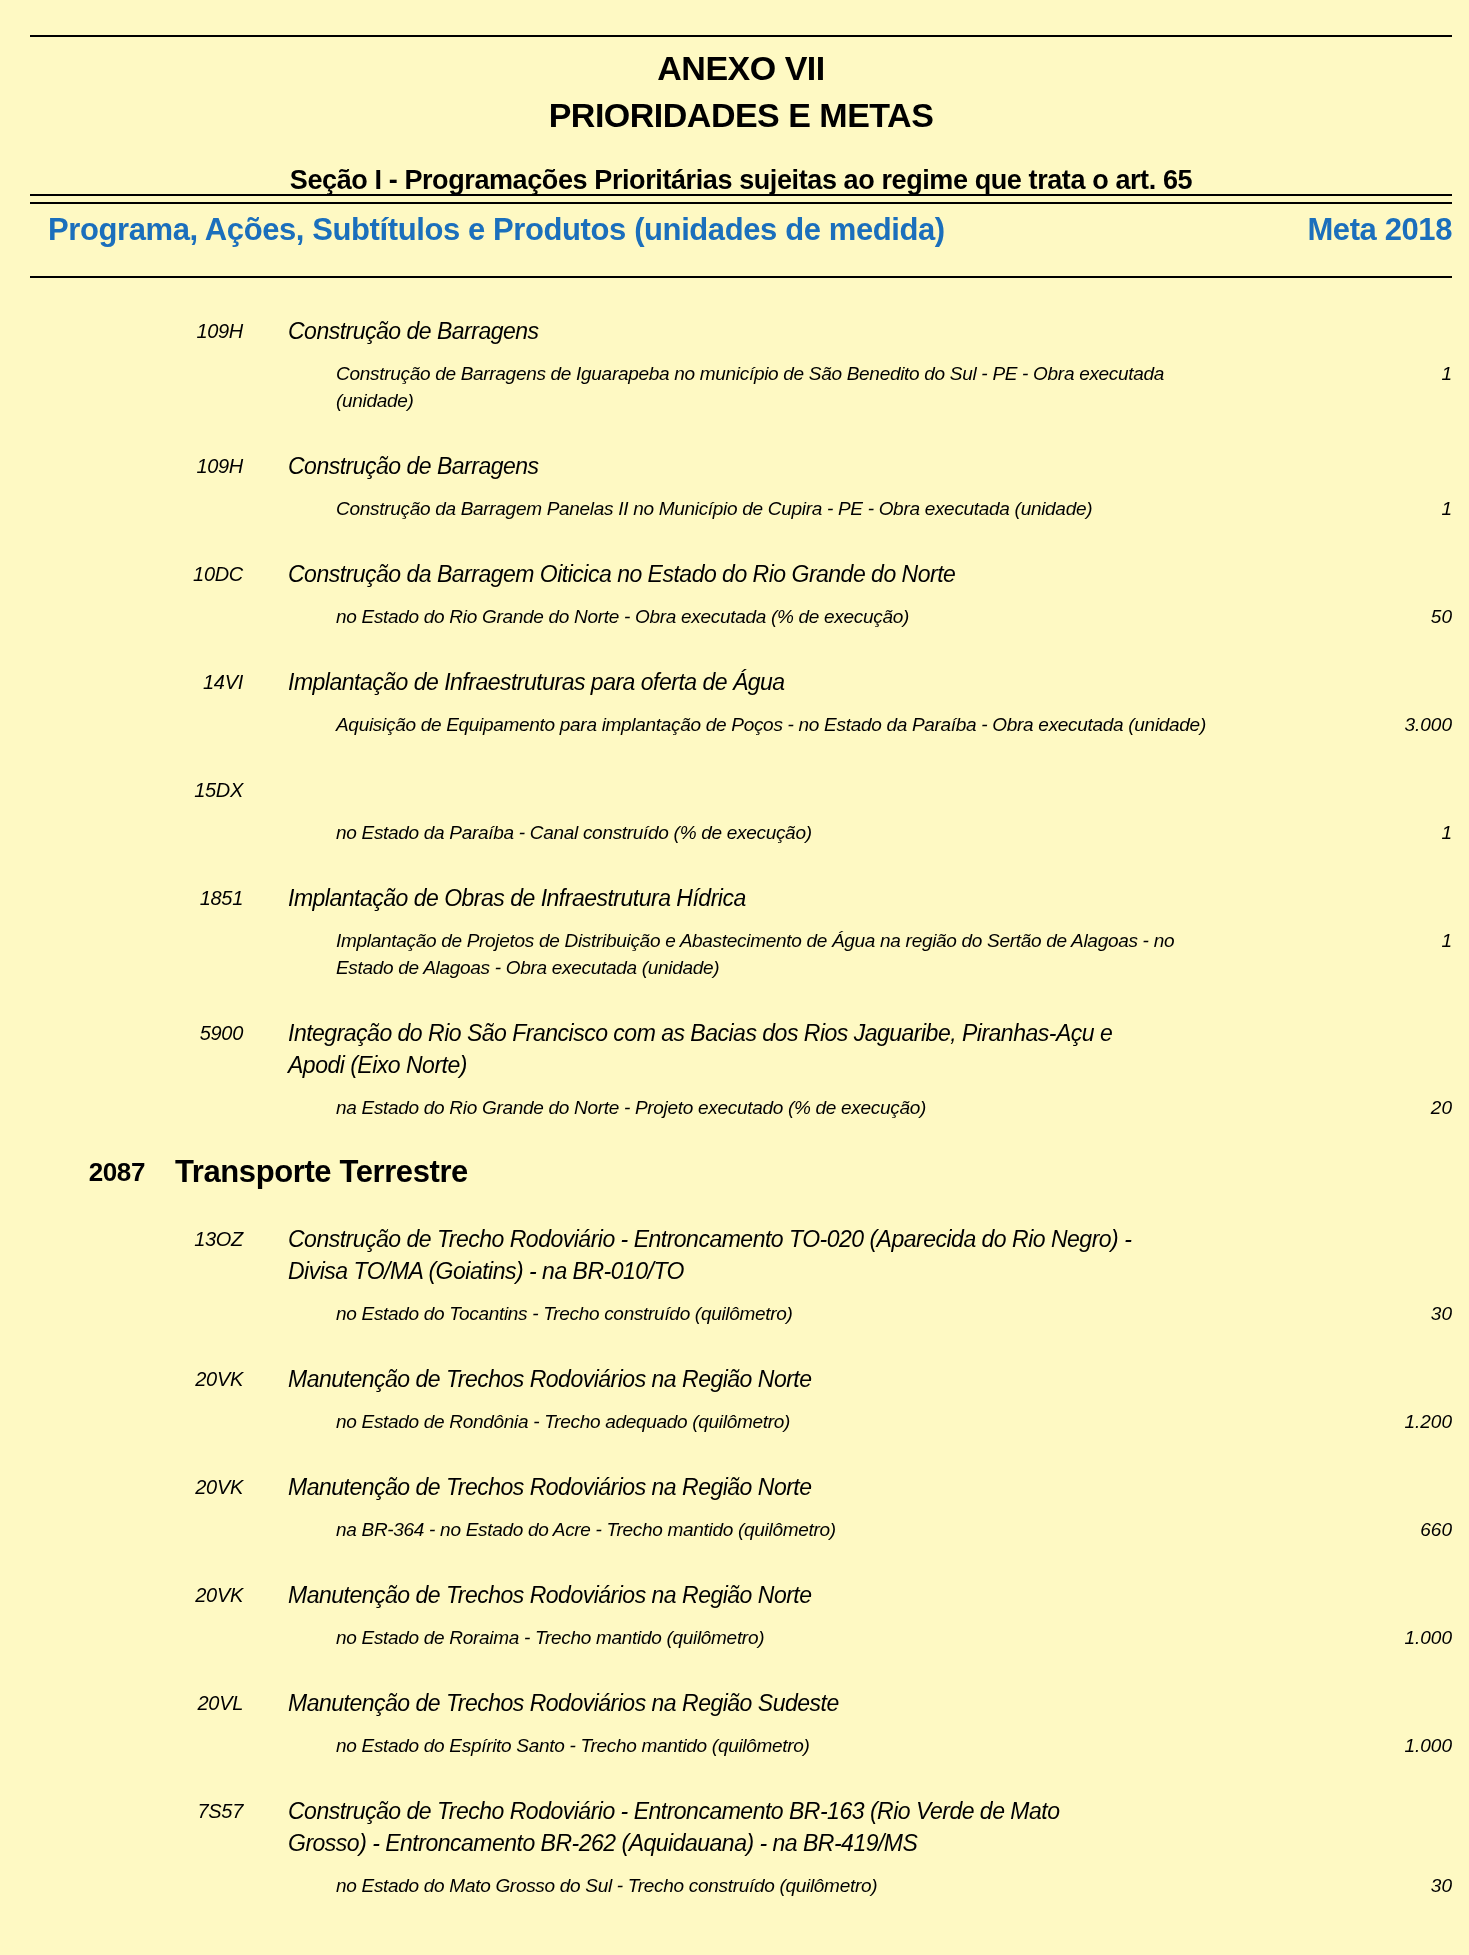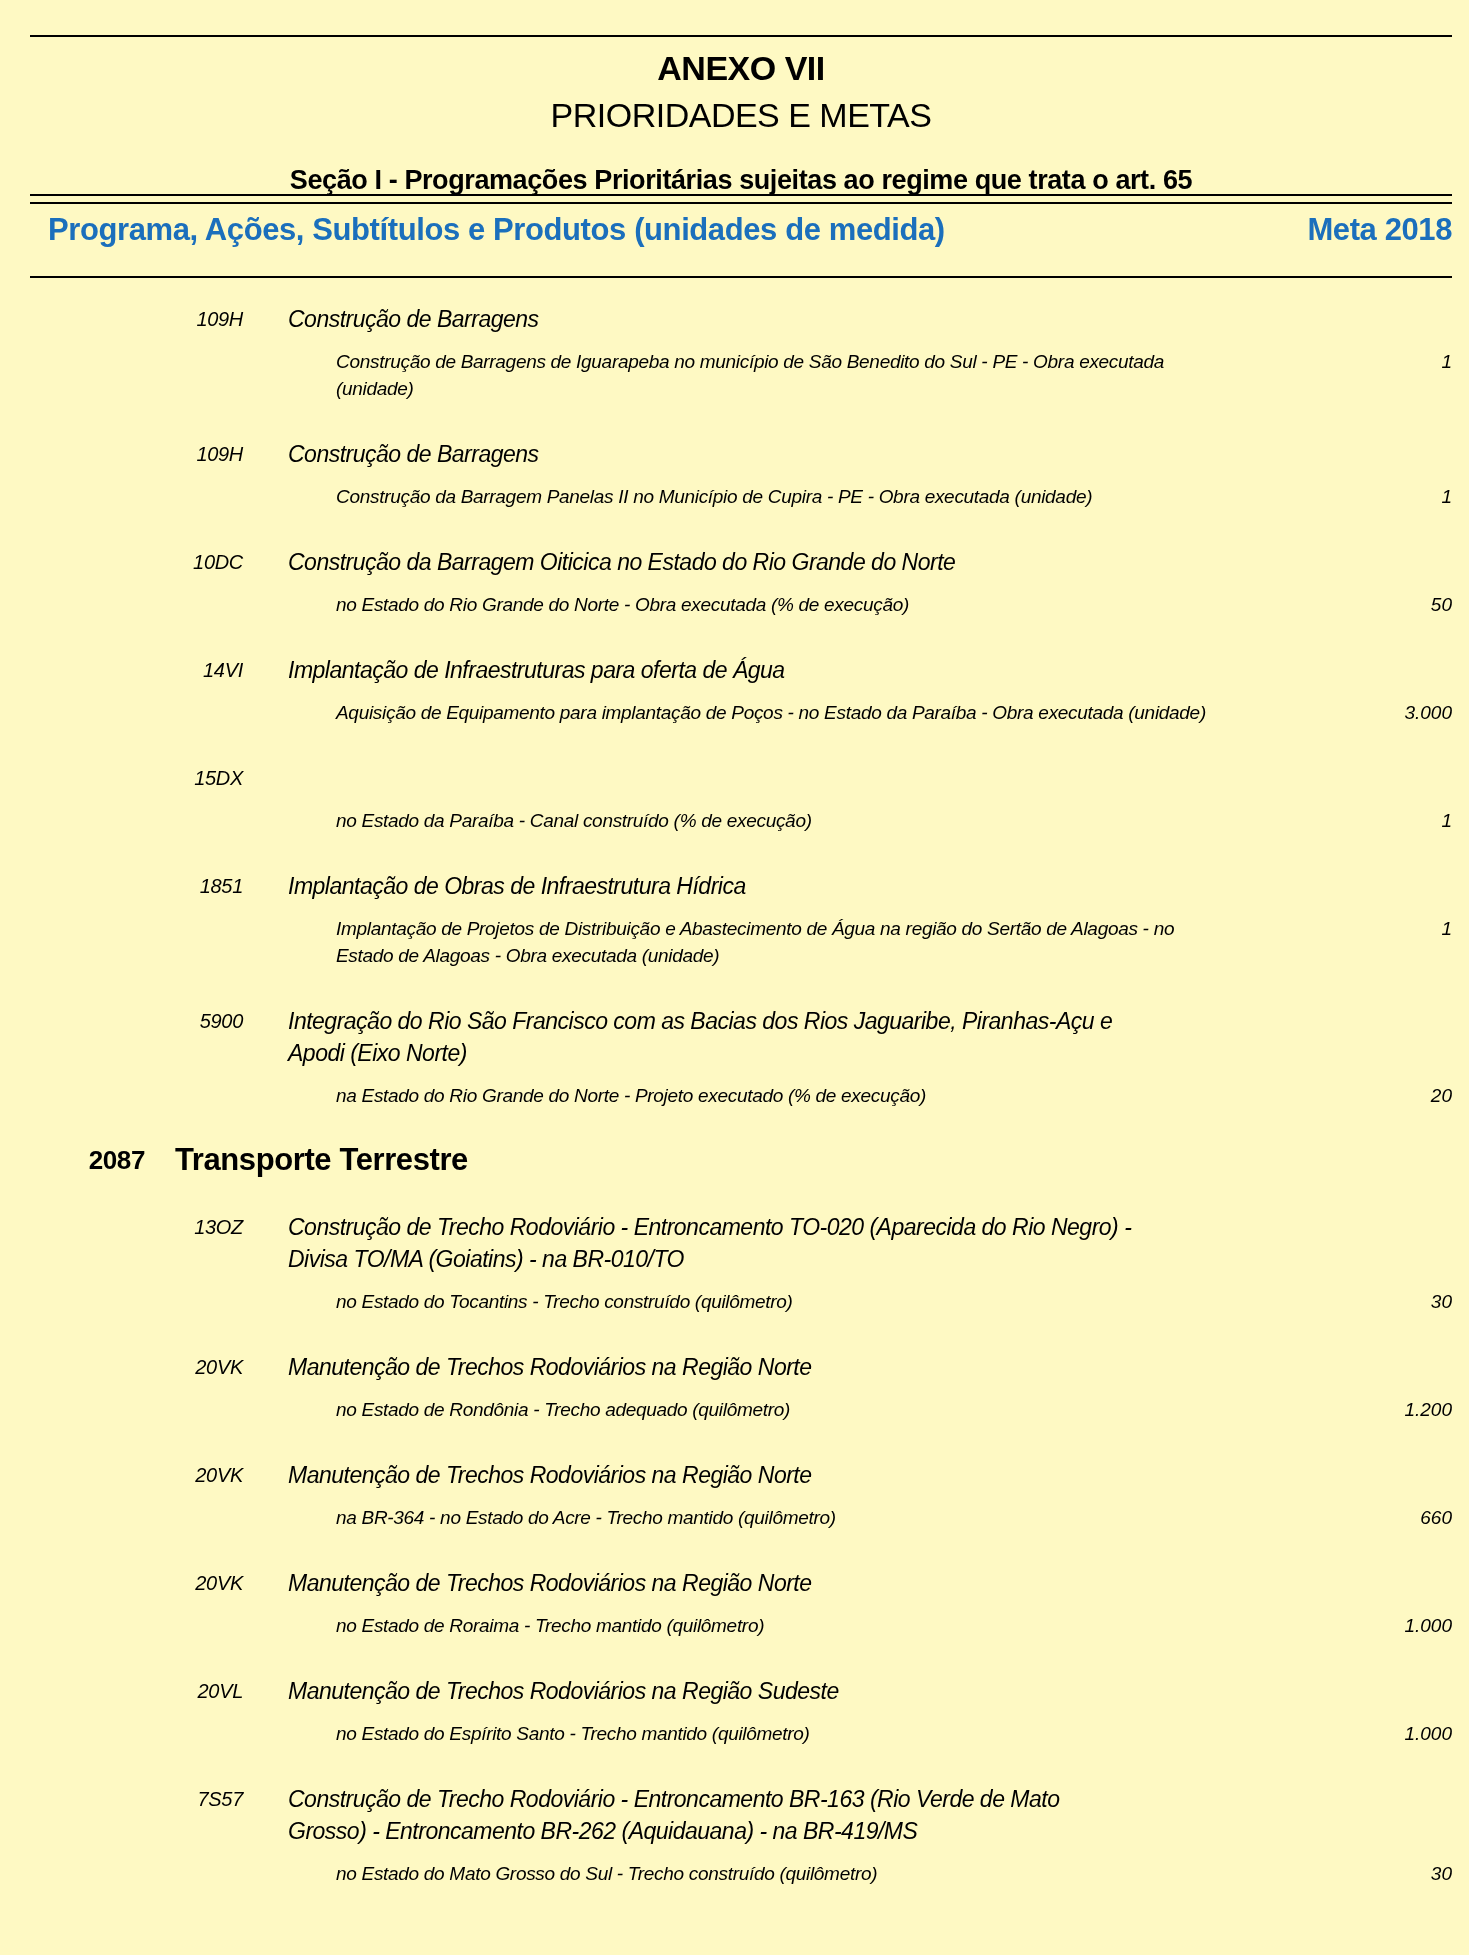--- a/index.html
+++ b/index.html
@@ -10,32 +10,32 @@
   }
   
   .rule-top      { position:absolute; top:35px;  left:30px; width:1422px; border-top:2px solid #000; }
   .rule-double   { position:absolute; top:194px; left:30px; width:1422px; height:6px;
                    border-top:2px solid #000; border-bottom:2px solid #000; }
   .rule-under-th { position:absolute; top:276px; left:30px; width:1422px; border-top:2px solid #000; }
 
   
   .doc-header { position:absolute; top:0; left:30px; width:1422px; text-align:center; }
   .h-line1 { position:absolute; top:49px;  left:0; width:100%; font-size:34px; font-weight:bold; letter-spacing:-0.5px; }
-  .h-line2 { position:absolute; top:96px;  left:0; width:100%; font-size:34px; font-weight:normal; letter-spacing:-0.5px; }
+  .h-line2 { position:absolute; top:96px;  left:0; width:100%; font-size:34px; font-weight:bold; letter-spacing:-0.5px; }
   .h-line3 { position:absolute; top:141px; left:0; width:100%; font-size:27px; font-weight:bold; letter-spacing:-0.4px;margin-top:24px; }
 
   
   .col-header { position:absolute; top:212px; left:30px; width:1422px; }
   .col-program { position:absolute; left:18px; top:0; font-size:31px; font-weight:bold; color:var(--accent,#1B6FBC); letter-spacing:-0.4px; }
   .col-meta    { position:absolute; right:0;  top:0; font-size:31px; font-weight:bold; color:var(--accent,#1B6FBC); letter-spacing:-0.4px; }
 
   
   .rows { position:absolute; top:277px; left:0; width:1452px; padding-top:26px; }
 
-  .grid { display:grid; grid-template-columns:243px 1009px 1fr; column-gap:45px; }
+  .grid { display:grid; grid-template-columns:243px 1009px 1fr; column-gap:45px;margin-top:12px; }
 
   .action { margin-bottom:36px; }
   .action-code  { grid-column:1; text-align:right; font-style:italic; font-size:20px;
                   line-height:32px; letter-spacing:-0.3px; }
   .action-title { grid-column:2; font-style:italic; font-size:23px; line-height:32px;
                   letter-spacing:-0.5px; white-space:pre-line; }
   .action-sub-row { margin-top:13px;margin-left:48px; }
   .action-sub  { grid-column:2; font-style:italic; font-size:19px; line-height:27px;
                  letter-spacing:-0.3px; white-space:pre-line; }
   .action-meta { grid-column:3; text-align:right; font-style:italic; font-size:19px;

